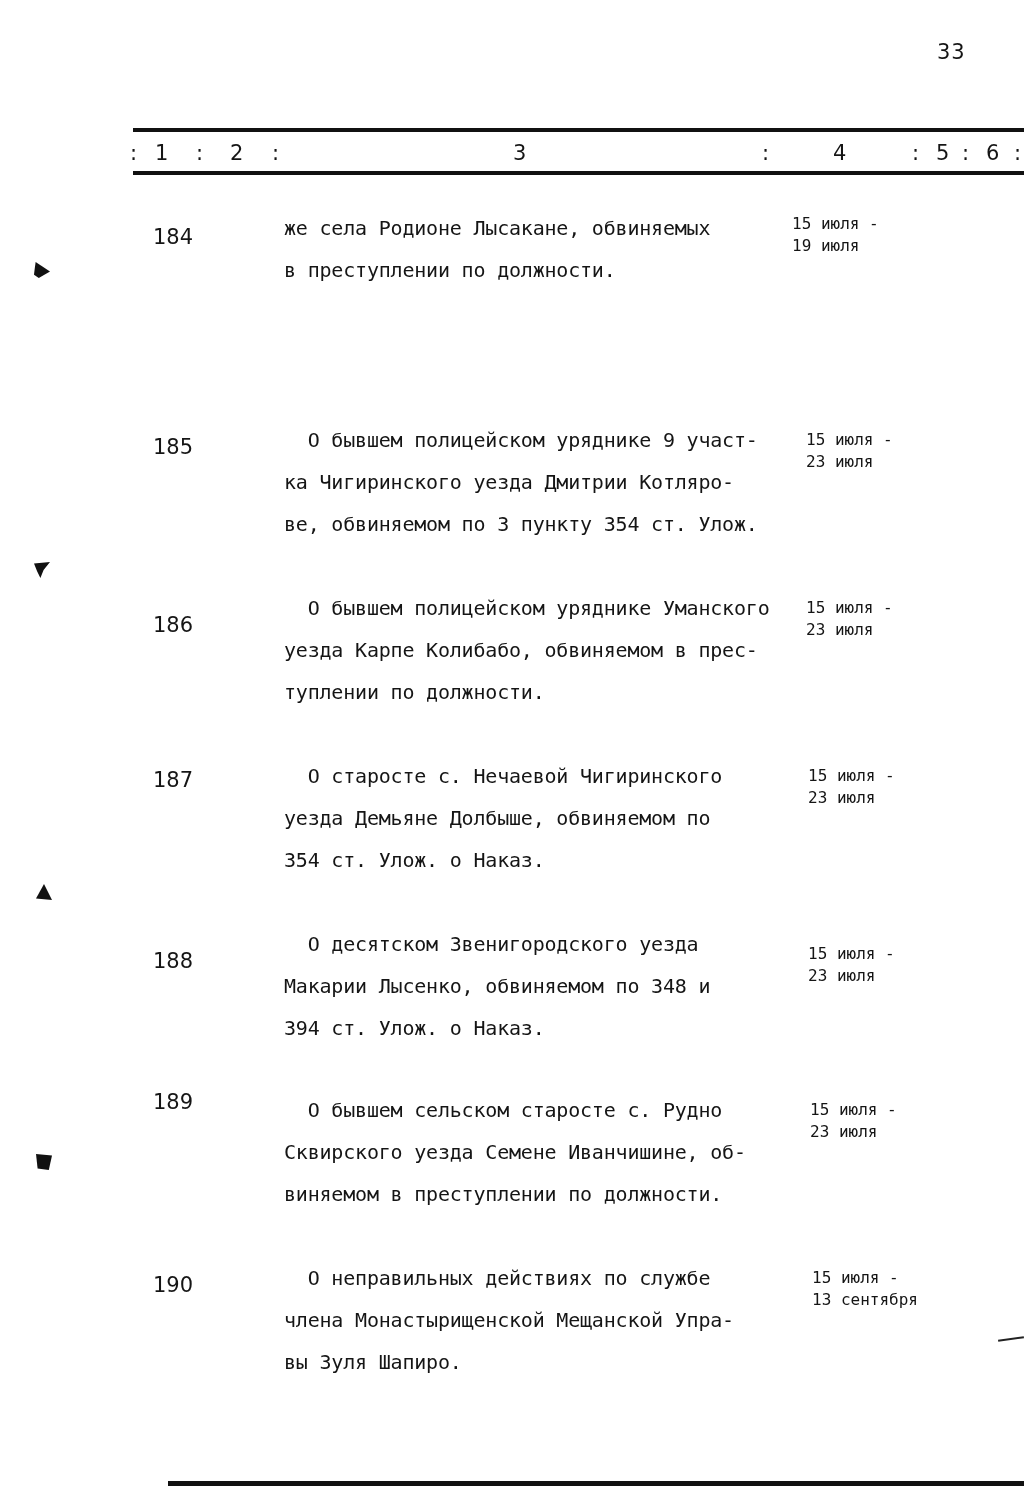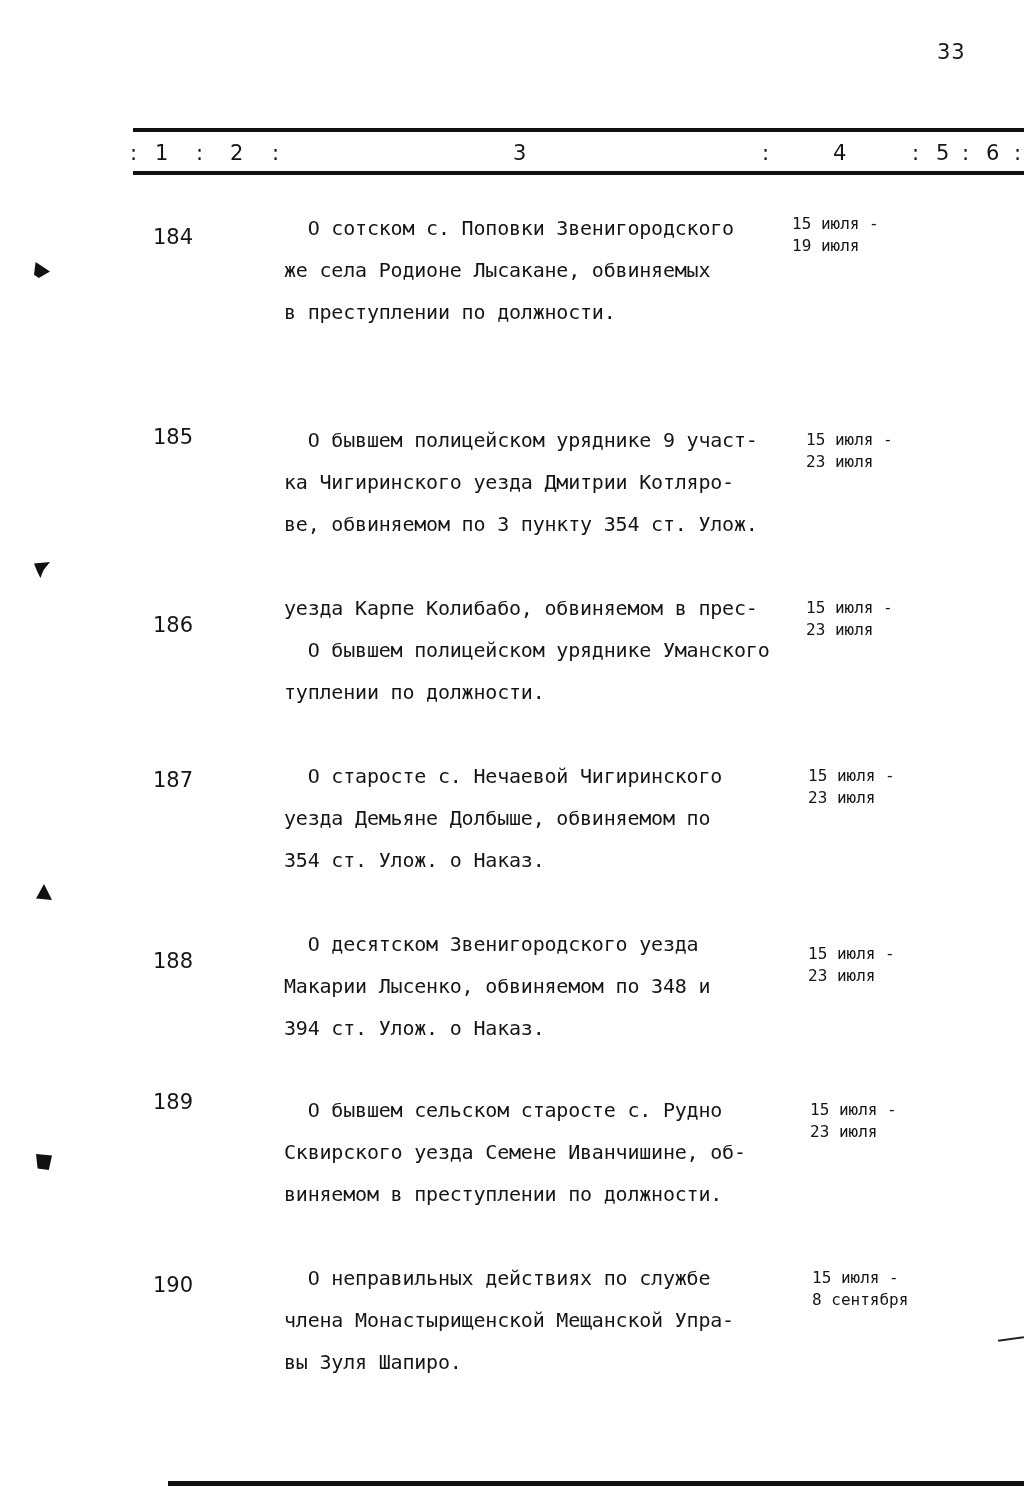--- a/index.html
+++ b/index.html
@@ -64,33 +64,33 @@
   <span style="left:936px">5</span>
   <span style="left:962px">:</span>
   <span style="left:986px">6</span>
   <span style="left:1014px">:</span>
 </div>
 
 <div class="rule rule-mid"></div>
 
 <div class="entry" style="top:205px">
   <div class="entry-num" style="top:20px">184</div>
-  <div class="entry-text" style="top:2px"><div>  О сотском с. Поповки Звенигородского</div><div>же села Родионе Лысакане, обвиняемых</div><div>в преступлении по должности.</div></div>
+  <div class="entry-text" style="top:2px"><div>же села Родионе Лысакане, обвиняемых</div><div>в преступлении по должности.</div></div>
   <div class="entry-dates" style="left:792px;top:8px"><div>15 июля -</div><div>19 июля</div></div>
 </div>
 
 <div class="entry" style="top:417px">
-  <div class="entry-num" style="top:8px">185</div>
+  <div class="entry-num" style="top:18px">185</div>
   <div class="entry-text" style="top:2px"><div>  О бывшем полицейском уряднике 9 участ-</div><div>ка Чигиринского уезда Дмитрии Котляро-</div><div>ве, обвиняемом по 3 пункту 354 ст. Улож.</div></div>
   <div class="entry-dates" style="left:806px;top:12px"><div>15 июля -</div><div>23 июля</div></div>
 </div>
 
 <div class="entry" style="top:585px">
   <div class="entry-num" style="top:28px">186</div>
-  <div class="entry-text" style="top:2px"><div>уезда Карпе Колибабо, обвиняемом в прес-</div><div>  О бывшем полицейском уряднике Уманского</div><div>туплении по должности.</div></div>
+  <div class="entry-text" style="top:2px"><div>  О бывшем полицейском уряднике Уманского</div><div>уезда Карпе Колибабо, обвиняемом в прес-</div><div>туплении по должности.</div></div>
   <div class="entry-dates" style="left:806px;top:12px"><div>15 июля -</div><div>23 июля</div></div>
 </div>
 
 <div class="entry" style="top:753px">
   <div class="entry-num" style="top:15px">187</div>
   <div class="entry-text" style="top:2px"><div>  О старосте с. Нечаевой Чигиринского</div><div>уезда Демьяне Долбыше, обвиняемом по</div><div>354 ст. Улож. о Наказ.</div></div>
   <div class="entry-dates" style="left:808px;top:12px"><div>15 июля -</div><div>23 июля</div></div>
 </div>
 
 <div class="entry" style="top:921px">
@@ -101,21 +101,21 @@
 
 <div class="entry" style="top:1087px">
   <div class="entry-num" style="top:3px">189</div>
   <div class="entry-text" style="top:2px"><div>  О бывшем сельском старосте с. Рудно</div><div>Сквирского уезда Семене Иванчишине, об-</div><div>виняемом в преступлении по должности.</div></div>
   <div class="entry-dates" style="left:810px;top:12px"><div>15 июля -</div><div>23 июля</div></div>
 </div>
 
 <div class="entry" style="top:1255px">
   <div class="entry-num" style="top:18px">190</div>
   <div class="entry-text" style="top:2px"><div>  О неправильных действиях по службе</div><div>члена Монастырищенской Мещанской Упра-</div><div>вы Зуля Шапиро.</div></div>
-  <div class="entry-dates" style="left:812px;top:12px"><div>15 июля -</div><div>8 сентября</div></div>
+  <div class="entry-dates" style="left:812px;top:12px"><div>15 июля -</div><div>13 сентября</div></div>
 </div>
 
 <div class="margin-mark mark-184"></div>
 <div class="margin-mark mark-185"></div>
 <div class="margin-mark mark-187"></div>
 <div class="margin-mark mark-189"></div>
 <div class="stray-line"></div>
 
 <div class="rule rule-bottom"></div>
 

